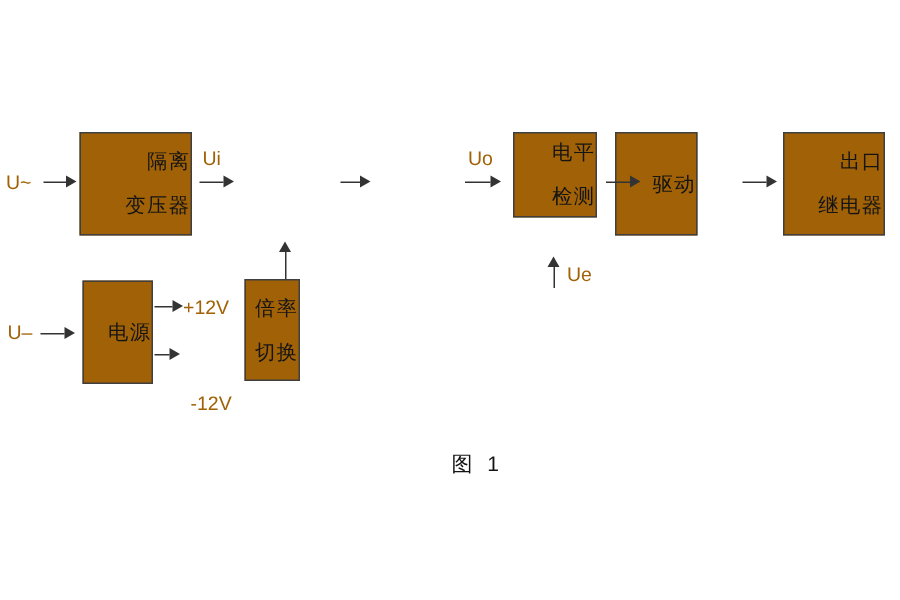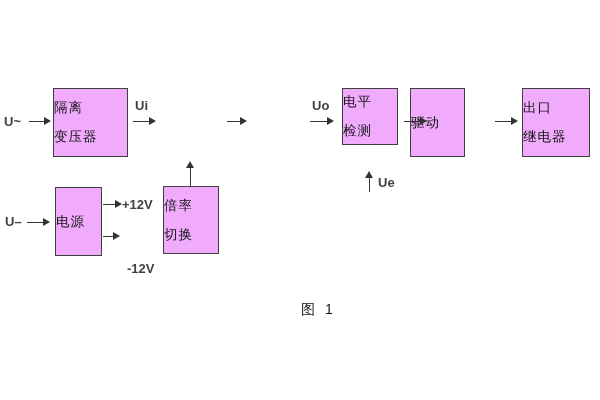--- a/index.html
+++ b/index.html
@@ -9,36 +9,36 @@
     font-family:"Liberation Sans","DejaVu Sans",sans-serif;
     color:#171717;
     position:relative;
     overflow:hidden;
   }
   .canvas{position:absolute;left:0;top:0;width:600px;height:400px;}
   .box{
     position:absolute;
     box-sizing:border-box;
     border:1.5px solid #3f3f3f;
-    background:#f0abfc;
+    background:#a16207;
     display:flex;
     flex-direction:column;
-    align-items:flex-start;
+    align-items:flex-end;
     justify-content:center;
     gap:11px;
     font-size:13.5px;
     letter-spacing:1px;
     color:#141414;
   }
   .box span{white-space:nowrap;letter-spacing:1px;}
   .lbl{
     position:absolute;
     font-size:13px;
-    font-weight:700;
-    color:#404040;
+    font-weight:400;
+    color:#a16207;
     white-space:nowrap;
     line-height:15px;
   }
   .cjk{font-weight:400;letter-spacing:2px;}
   
   .harrow{position:absolute;height:0;border-top:1.5px solid #333;}
   .harrow::after{
     content:"";position:absolute;right:-7px;top:-4.7px;width:0;height:0;
     border-left:7px solid #333;border-top:4px solid transparent;border-bottom:4px solid transparent;
   }
@@ -78,21 +78,21 @@
 
   <div class="box" style="left:522px;top:88px;width:68px;height:69px;">
     <span class="cjk">出口</span>
     <span class="cjk">继电器</span>
   </div>
 
   <div class="box" style="left:55px;top:187px;width:47px;height:69px;">
     <span class="cjk">电源</span>
   </div>
 
-  <div class="box" style="left:163px;top:186px;width:56px;height:68px;font-family:Liberation Mono, monospace;">
+  <div class="box" style="left:163px;top:186px;width:37px;height:68px;font-family:Liberation Mono, monospace;">
     <span class="cjk">倍率</span>
     <span class="cjk">切换</span>
   </div>
 
 
   <span class="lbl" style="left:4px;top:114px;">U~</span>
   <span class="lbl" style="left:135px;top:98px;">Ui</span>
   <span class="lbl" style="left:312px;top:98px;">Uo</span>
   <span class="lbl" style="left:5px;top:214px;">U–</span>
   <span class="lbl" style="left:122px;top:197px;">+12V</span>

